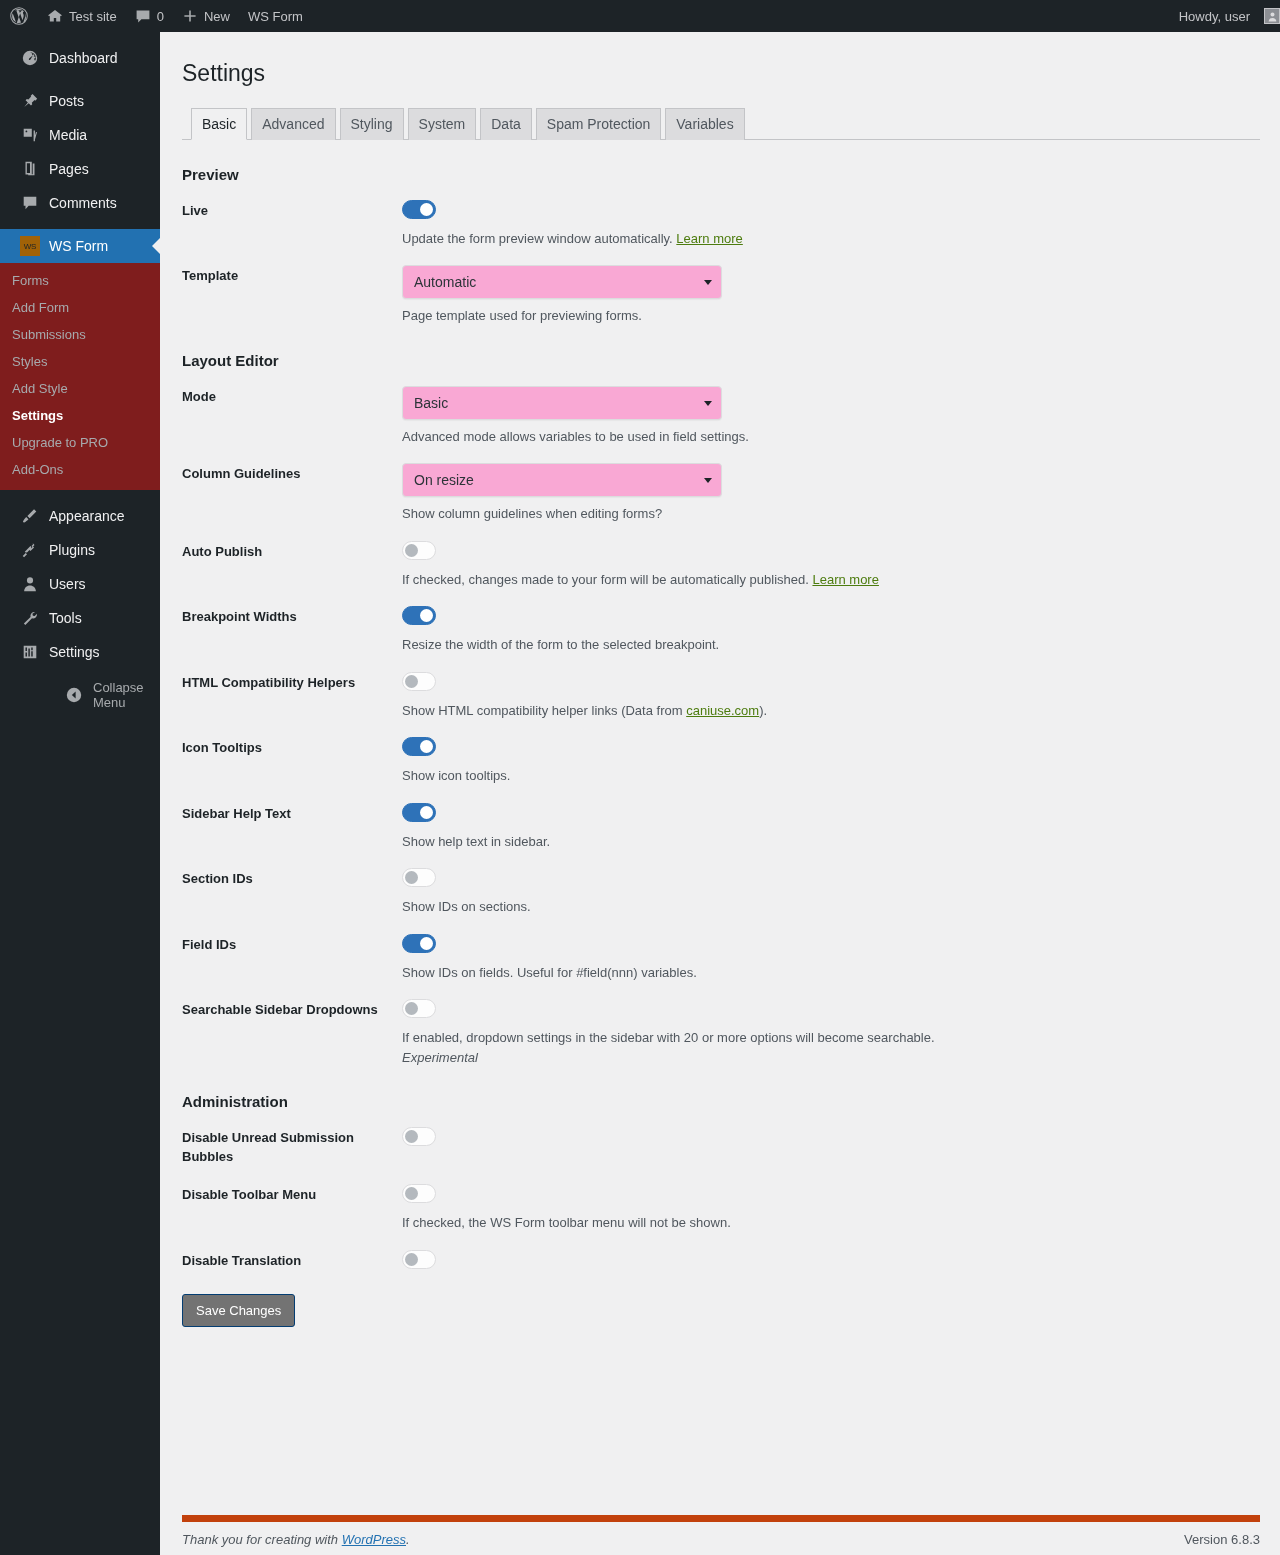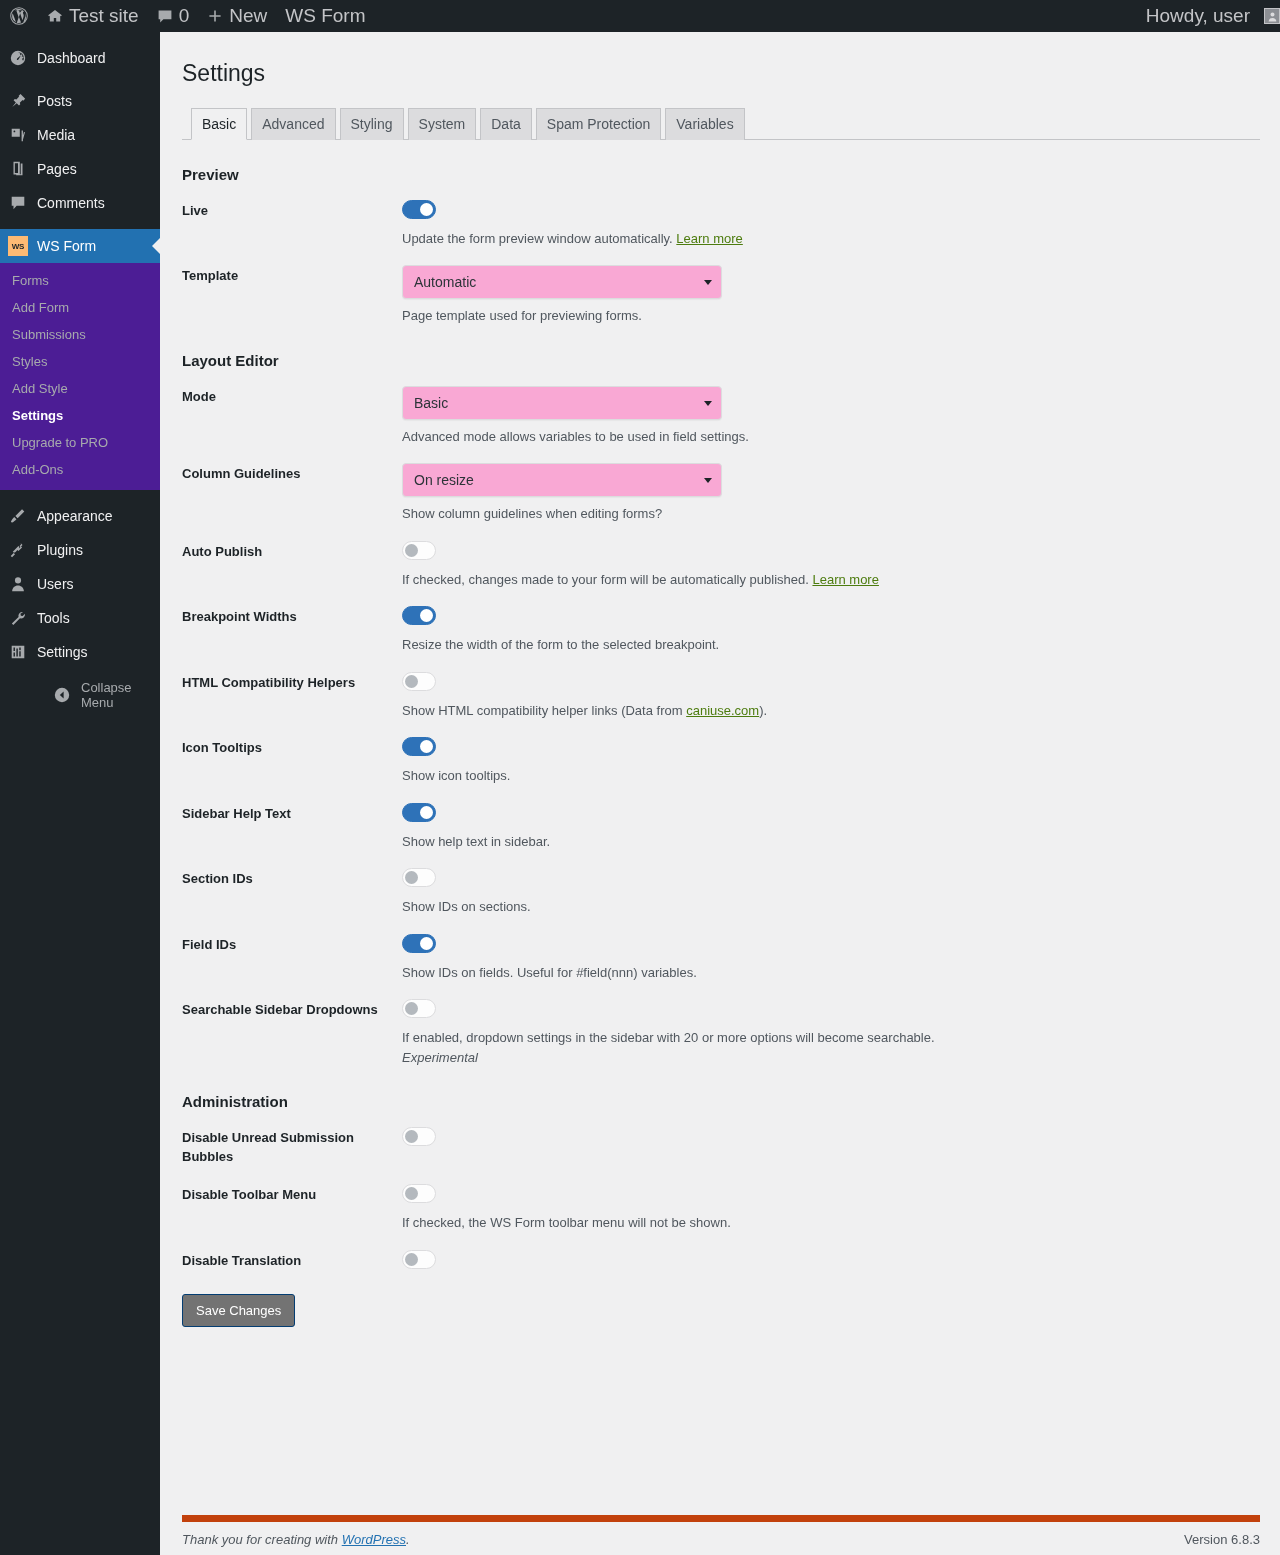--- a/index.html
+++ b/index.html
@@ -15,21 +15,21 @@
     overflow: hidden;
   }
 
   
   .adminbar {
     position: absolute; top: 0; left: 0;
     width: 1280px; height: 32px;
     background: #1d2327;
     color: #c3c4c7;
     display: flex; align-items: center;
-    font-size: 19px;
+    font-size: 13px;
     z-index: 40;
   }
   .ab-item {
     display: flex; align-items: center; gap: 6px;
     height: 32px; padding: 0 9px;
     color: #c3c4c7; text-decoration: none; white-space: nowrap;
   }
   .ab-icon { display: inline-flex; align-items: center; justify-content: center; }
   .ab-icon svg { display: block; fill: #a7aaad; }
   .ab-right { margin-left: auto; display: flex; align-items: center; }
@@ -43,46 +43,46 @@
   
   .adminmenu {
     position: absolute; top: 32px; left: 0;
     width: 160px; height: 1523px;
     background: #1d2327;
     z-index: 30;
   }
   .menu-item {
     position: relative;
     display: flex; align-items: center;
-    height: 34px; padding-left: 8px;
+    height: 34px; padding-left: 20px;
     color: #f0f0f1; font-size: 14px;
     text-decoration: none;
     cursor: pointer;
   }
   .menu-item .mi-icon {
     width: 20px; height: 20px; margin-right: 9px;
     display: inline-flex; align-items: center; justify-content: center; flex: 0 0 20px;
   }
   .menu-item .mi-icon svg { display: block; fill: #a7aaad; }
   .menu-item.current { background: #2271b1; color: #fff; font-weight: 400; }
   .menu-item.current::after {
     content: ""; position: absolute; right: 0; top: 50%;
     margin-top: -8px;
     border-style: solid; border-width: 8px 8px 8px 0;
     border-color: transparent #f0f0f1 transparent transparent;
   }
   .ws-badge {
-    width: 20px; height: 20px; background: #fdba74;
+    width: 20px; height: 20px; background: #a16207;
     display: flex; align-items: center; justify-content: center;
-    font-size: 8px; font-weight: 700; color: #1d2327;
+    font-size: 8px; font-weight: 400; color: #1d2327;
     letter-spacing: -0.3px;
     font-family: "Liberation Sans", sans-serif;
   }
   .menu-sep { height: 9px; }
-  .submenu { background: #4c1d95; padding: 4px 4px 7px 0; }
+  .submenu { background: #7f1d1d; padding: 4px 4px 7px 0; }
   .submenu a {
     display: block; padding: 6px 0 6px 12px;
     color: #a7aaad; font-size: 13px; text-decoration: none;
   }
   .submenu a.current { color: #fff; font-weight: 700; }
   .menu-item.collapse .mi-icon svg { fill: #a7aaad; }
   .menu-item.collapse { color: #a7aaad; font-size: 13px; margin-left: 44px; }
 
   
   .content {

